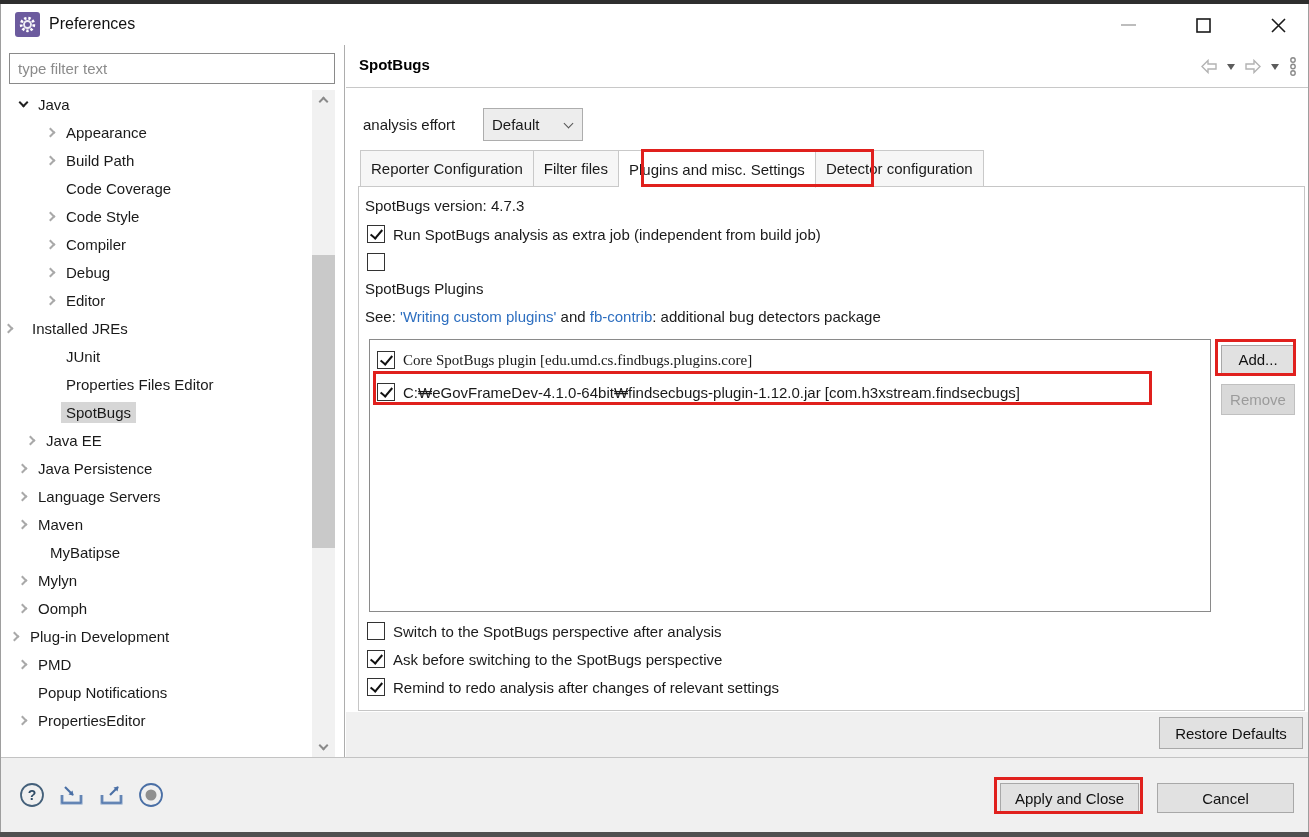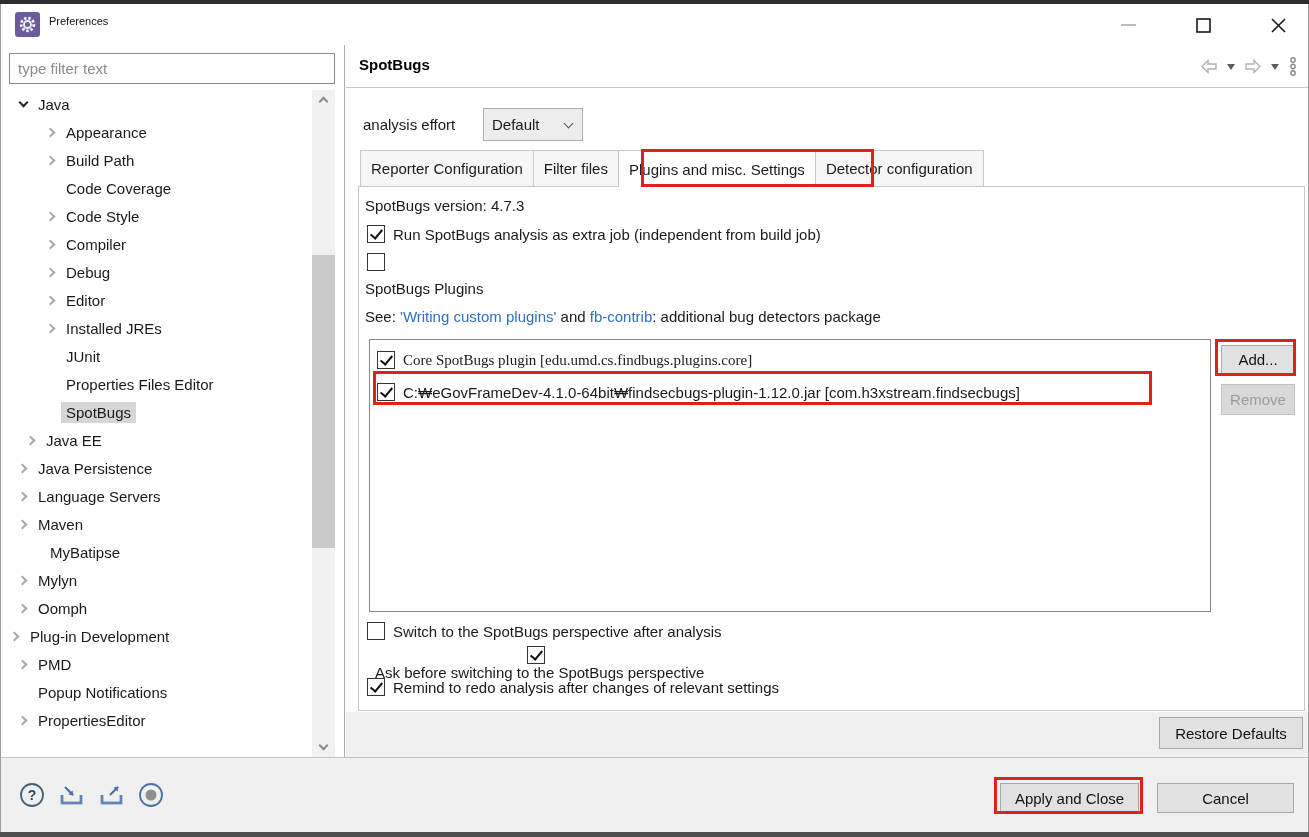--- a/index.html
+++ b/index.html
@@ -8,21 +8,21 @@
   .window { position:relative; width:1309px; height:837px; background:#ffffff; overflow:hidden;
             font-size:15px; color:#1a1a1a; }
   .edge-top { position:absolute; left:0; top:0; width:100%; height:4px; background:#2e2e2e; }
   .edge-bottom { position:absolute; left:0; top:832px; width:100%; height:5px; background:#4f4f4f; }
   .edge-left { position:absolute; left:0; top:4px; width:1px; height:828px; background:#9e9e9e; }
   .edge-right { position:absolute; right:0; top:4px; width:1px; height:828px; background:#9e9e9e; }
 
   
   .titlebar { position:absolute; left:1px; top:4px; right:1px; height:41px; background:#fff; }
   .app-icon { position:absolute; left:14px; top:8px; width:25px; height:25px; background:#6c5b9e; border-radius:3px; display:flex; align-items:center; justify-content:center; }
-  .win-title { position:absolute; left:48px; top:11px; font-size:11px; color:#111; }
+  .win-title { position:absolute; left:48px; top:11px; font-size:16px; color:#111; }
   .win-btn { position:absolute; top:6px; width:46px; height:30px; display:flex; align-items:center; justify-content:center; }
   .min-glyph { width:15px; height:2px; background:#bdbdbd; }
 
   
   .sidebar { position:absolute; left:1px; top:45px; width:344px; height:712px; background:#fff; border-right:1px solid #adadad; }
   .filter-input { position:absolute; left:8px; top:8px; width:326px; height:31px; border:1px solid #8a8a8a; font:15px "Liberation Sans","DejaVu Sans",sans-serif; padding:0 8px; color:#333; outline:none; }
   .filter-input::placeholder { color:#8b8b8b; }
   .tree { position:absolute; left:0; top:45px; width:310px; height:667px; overflow:hidden; }
   .tree-row { height:28px; display:flex; align-items:center; cursor:default; }
   .chev { width:17px; height:14px; display:flex; align-items:center; justify-content:center; flex:none; }
@@ -160,21 +160,21 @@
             <span class="glyph-right"></span>
           </span>
           <span class="tree-label">Debug</span>
         </div>
         <div class="tree-row" style="padding-left: 42px;">
           <span class="chev">
             <span class="glyph-right"></span>
           </span>
           <span class="tree-label">Editor</span>
         </div>
-        <div class="tree-row" style="padding-left: 42px;">
+        <div class="tree-row" style=" gap: 8px;">
           <span class="chev">
             <span class="glyph-right"></span>
           </span>
           <span class="tree-label">Installed JREs</span>
         </div>
         <div class="tree-row" style="padding-left: 42px;">
           <span class="chev"></span>
           <span class="tree-label">JUnit</span>
         </div>
         <div class="tree-row" style="padding-left: 42px;">
@@ -323,21 +323,21 @@
         </div>
 
       <div class="btn add-btn">Add...</div>
       <div class="btn remove-btn disabled">Remove</div>
 
       <div>
           <div class="cbrow" style="top: 431px; left: 8px;">
             <span class="cb"></span>
             <span class="cblabel">Switch to the SpotBugs perspective after analysis</span>
           </div>
-          <div class="cbrow" style="top: 459px; left: 8px; flex-direction: column;">
+          <div class="cbrow" style="top: 459px; left: 8px;">
             <span class="cb checked"></span>
             <span class="cblabel">Ask before switching to the SpotBugs perspective</span>
           </div>
           <div class="cbrow" style="top: 487px; left: 8px;">
             <span class="cb checked"></span>
             <span class="cblabel">Remind to redo analysis after changes of relevant settings</span>
           </div>
         </div>
     </div>
 

